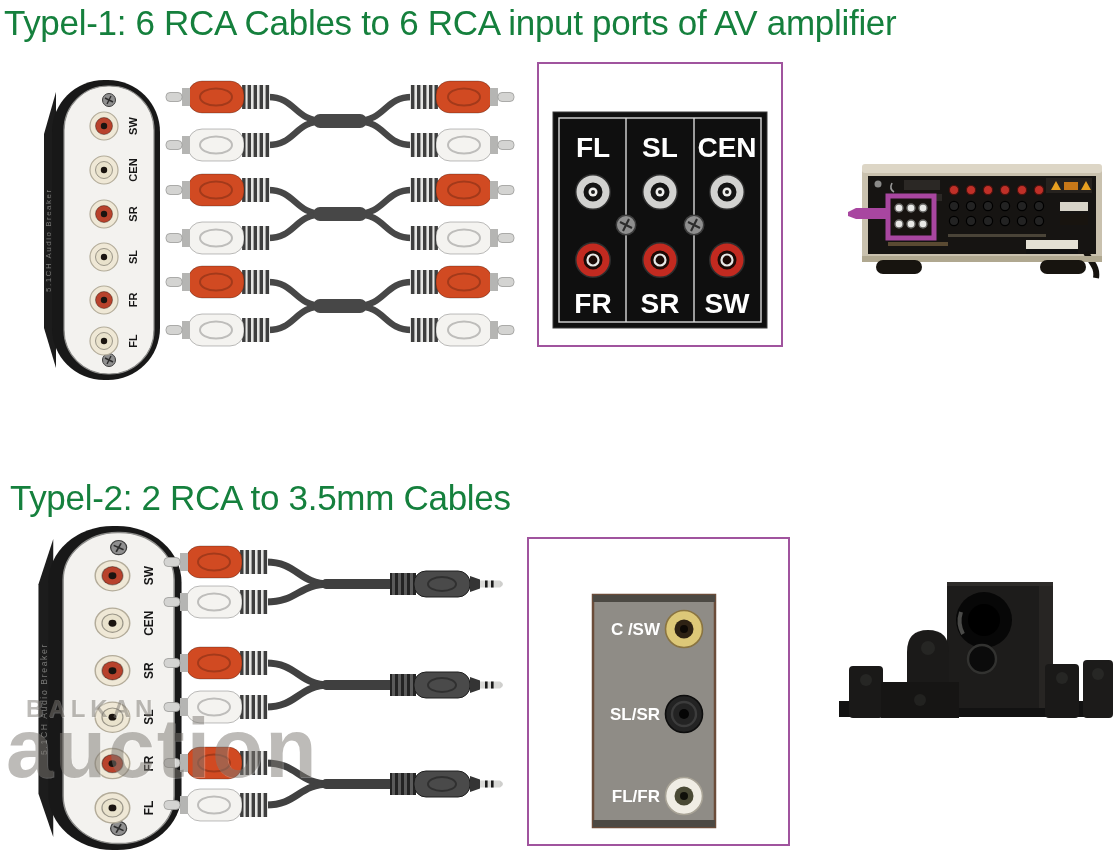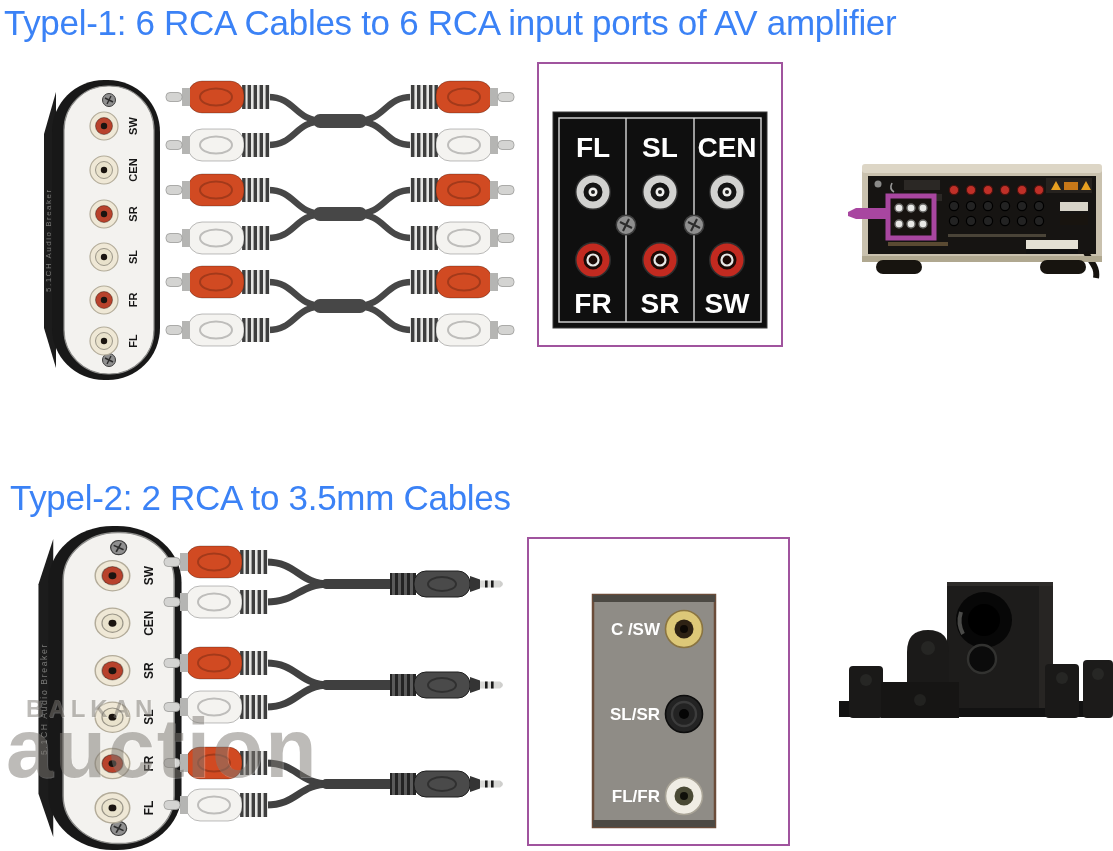--- a/index.html
+++ b/index.html
@@ -1,19 +1,19 @@
 <!DOCTYPE html>
 <html><head>
 <meta charset="utf-8">
 <style>
   html,body{margin:0;padding:0;background:#fff;}
   .canvas{position:relative;width:1113px;height:851px;background:#ffffff;
           font-family:"Liberation Sans",sans-serif;overflow:hidden;}
   .abs{position:absolute;}
-  .title{color:#3b82f6;font-size:35px;font-weight:400;white-space:nowrap;letter-spacing:-0.3px;}
+  .title{color:#15803d;font-size:35px;font-weight:400;white-space:nowrap;letter-spacing:-0.3px;}
   svg{display:block;overflow:visible;}
   .c-red{color:#d14a22;}
   .c-white{color:#f4f3f0;}
   .c-portred{color:#b8422c;}
   .c-portwhite{color:#e9e2cc;}
   .wire{stroke:#474747;stroke-width:6.5;fill:none;stroke-linecap:round;}
   .wirebar{stroke:#474747;stroke-width:14;fill:none;stroke-linecap:round;}
   .wire2{stroke:#414141;stroke-width:7;fill:none;stroke-linecap:round;}
   .mergebar{stroke:#3f3f3f;stroke-width:10;fill:none;stroke-linecap:round;}
   .panellabel{fill:#ffffff;font-weight:bold;}

